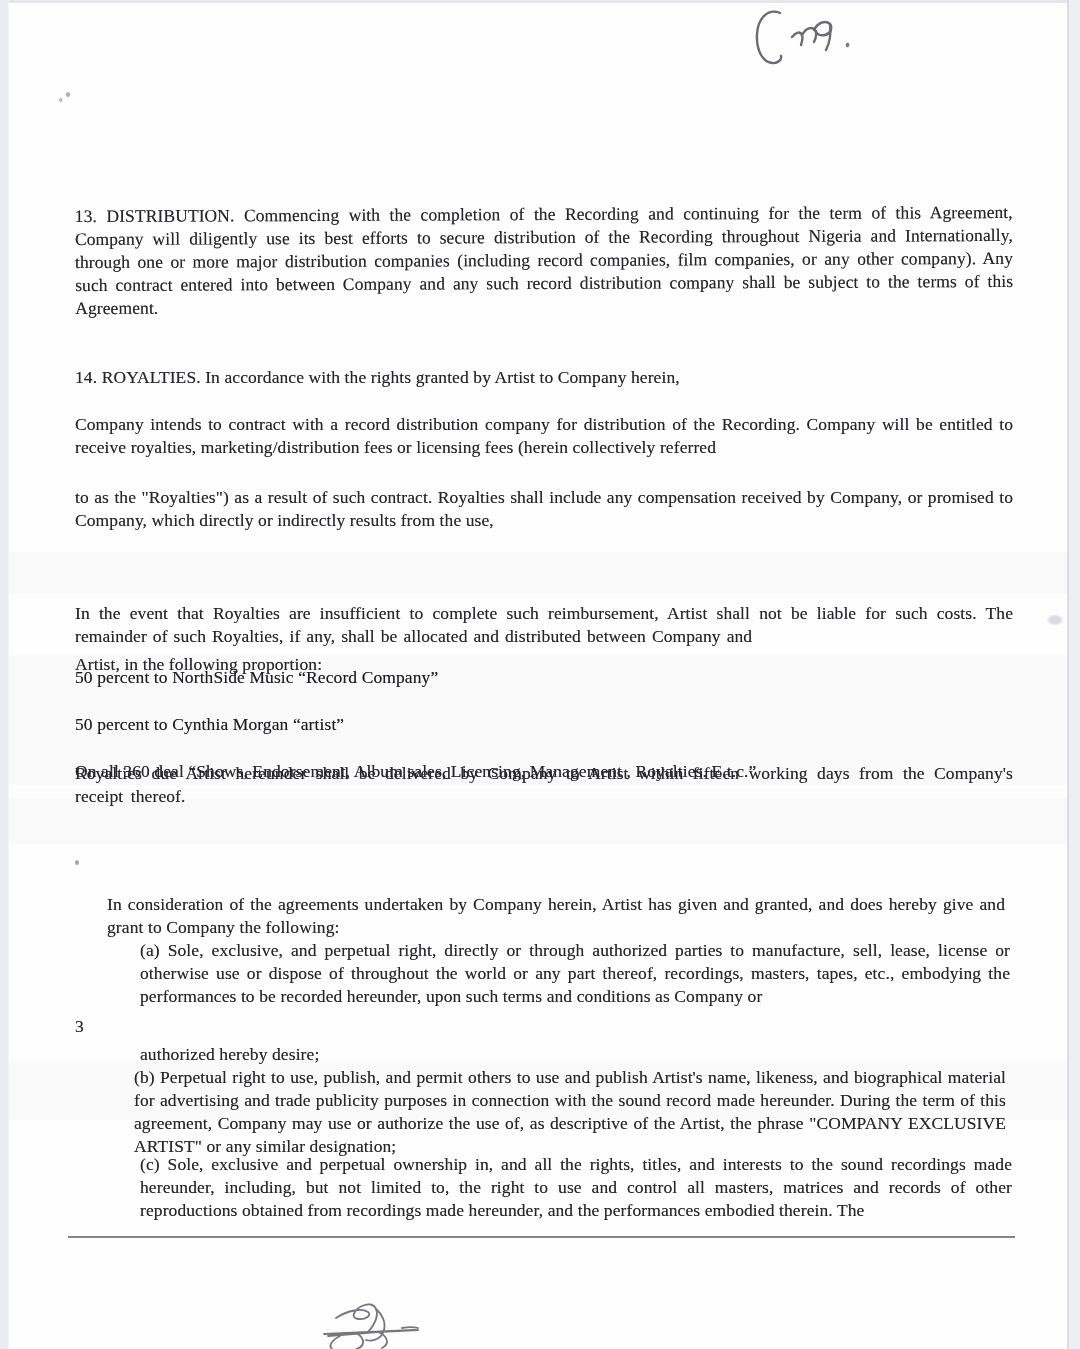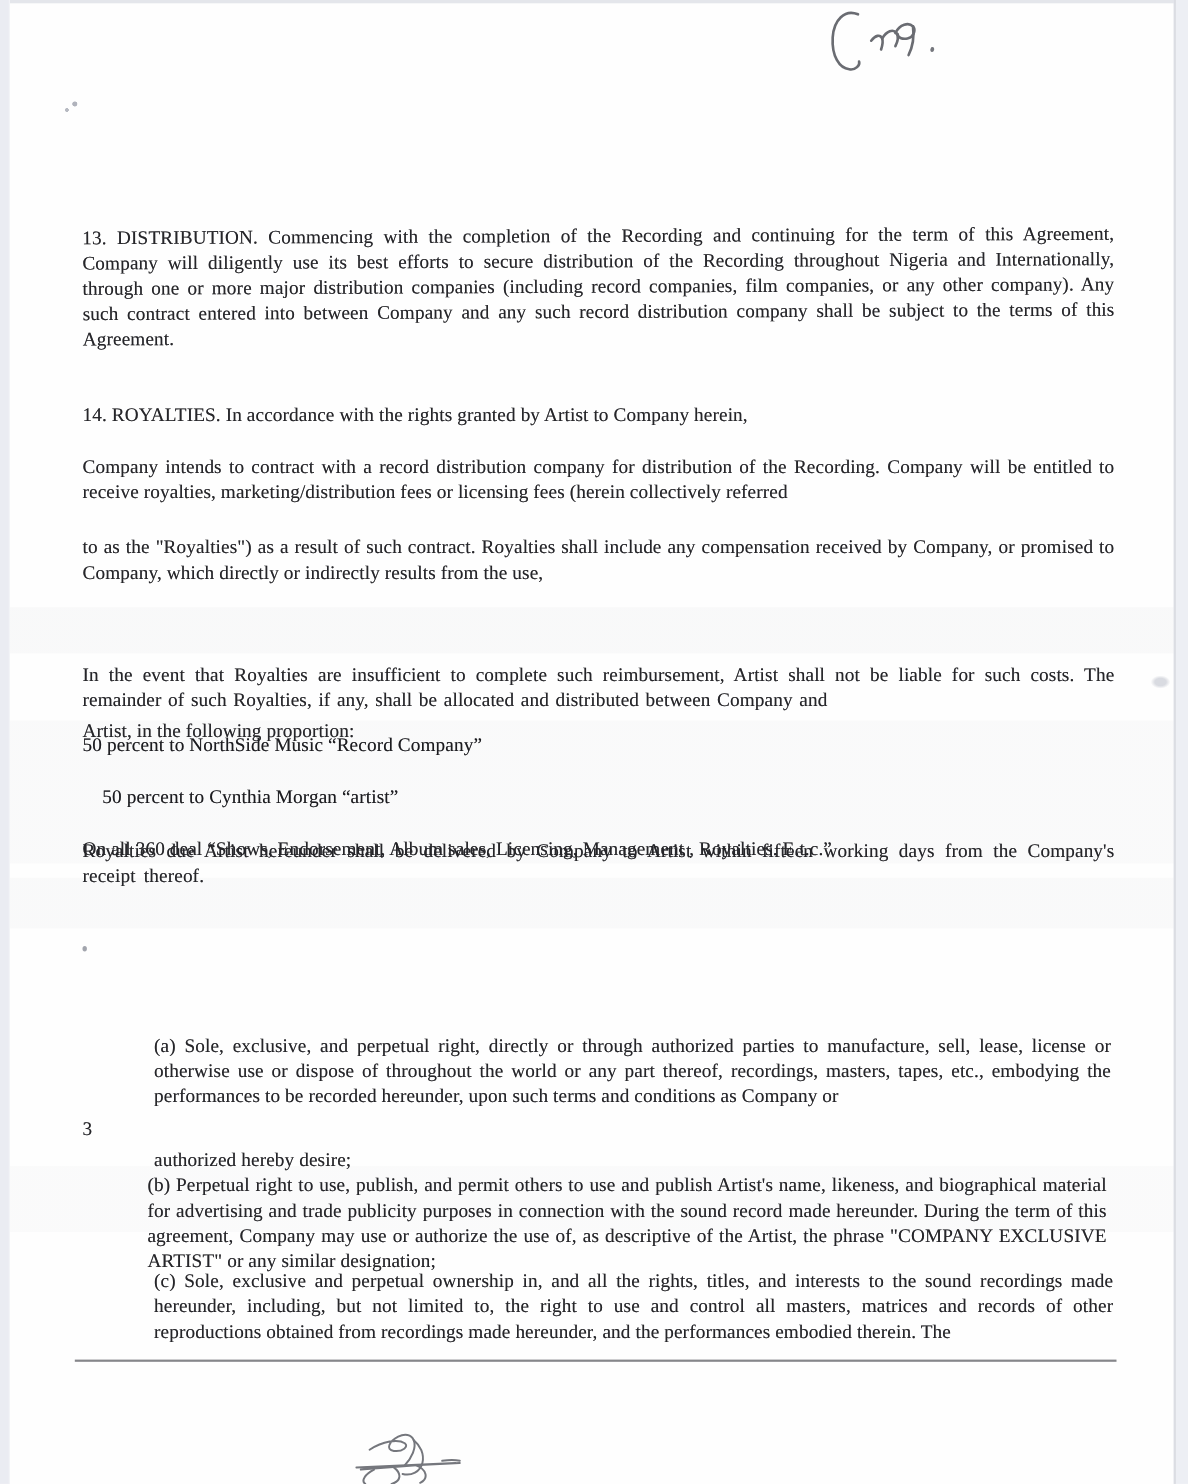--- a/index.html
+++ b/index.html
@@ -29,21 +29,21 @@
   }
   .w-full{left:75px;width:938px;}
   .bold{font-weight:normal;color:#1c1c20;}
   .p13{top:203px;transform:rotate(-0.25deg);word-spacing:2.5px;}
   .p14{top:366px;}
   .roy1{top:413px;}
   .roy2{top:486px;}
   .roy3{top:554px;word-spacing:1.5px;margin-top:48px;}
   .prop{top:621px;margin-top:32px;}
   .split1{top:666px;}
-  .split2{top:713px;margin-left:18px;}
+  .split2{top:713px;}
   .deal{top:760px;}
   .pay{top:762px;word-spacing:3px;}
   .consid{top:893px;left:107px;width:898px;}
   .granta{top:939px;left:140px;width:870px;}
   .pagenum{top:1015px;left:75px;width:40px;text-align:left;}
   .grantacont{top:1043px;left:140px;width:870px;}
   .grantb{top:1066px;left:134px;width:872px;}
   .grantc{top:1153px;left:140px;width:872px;}
   .bottom-rule{position:absolute;top:1236px;left:68px;width:947px;height:2px;background:#85868a;}
   .smudge-topleft{left:56px;top:92px;width:16px;height:10px;background:
@@ -93,20 +93,21 @@
   <div class="para w-full prop">Artist, in the following proportion:</div>
 
   <div class="para w-full bold split1">50 percent to NorthSide Music “Record Company”</div>
 
   <div class="para w-full bold split2">50 percent to Cynthia Morgan “artist”</div>
 
   <div class="para w-full deal">On all 360 deal  “Shows, Endorsement, Album sales, Licensing, Management , Royalties. E.t.c.”</div>
 
   <div class="para w-full pay">Royalties due Artist hereunder shall be delivered by Company to Artist within fifteen working days from the Company's receipt thereof.</div>
 
+  <div class="para consid">In consideration of the agreements undertaken by Company herein, Artist has given and granted, and does hereby give and grant to Company the following:</div>
 
   <div class="para granta">(a)  Sole, exclusive, and perpetual right, directly or through authorized parties to manufacture, sell, lease, license or otherwise use or dispose of throughout the world or any part thereof, recordings, masters, tapes, etc., embodying the performances to be recorded hereunder, upon such terms and conditions as Company or</div>
 
   <div class="para pagenum">3</div>
 
   <div class="para grantacont">authorized hereby desire;</div>
 
   <div class="para grantb">(b)  Perpetual right to use, publish, and permit others to use and publish Artist's name, likeness, and biographical material for advertising and trade publicity purposes in connection with the sound record made hereunder. During the term of this agreement, Company may use or authorize the use of, as descriptive of the Artist, the phrase "COMPANY EXCLUSIVE ARTIST" or any similar designation;</div>
 
   <div class="para grantc">(c)  Sole, exclusive and perpetual ownership in, and all the rights, titles, and interests to the sound recordings made hereunder, including, but not limited to, the right to use and control all masters, matrices and records of other reproductions obtained from recordings made hereunder, and the performances embodied therein. The</div>

